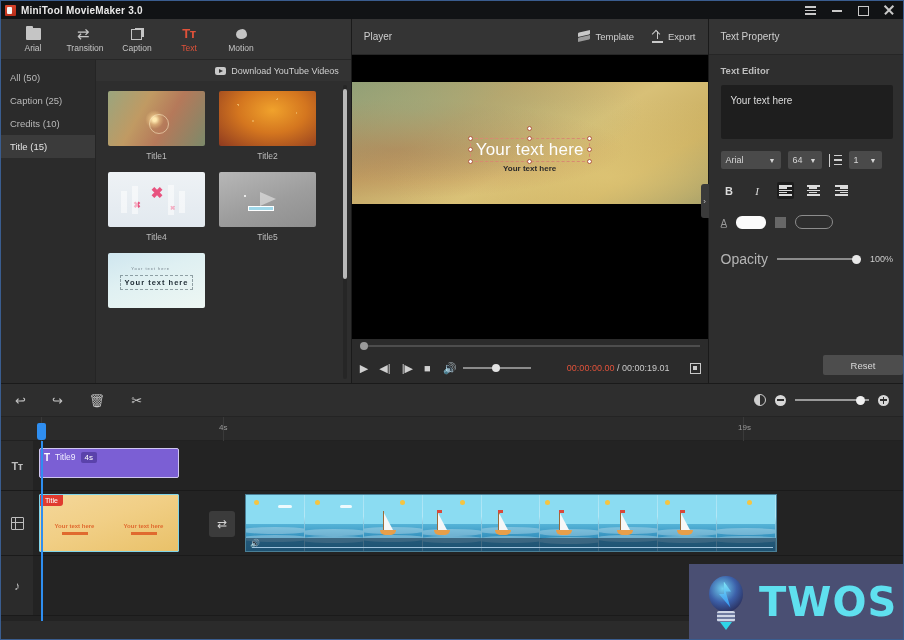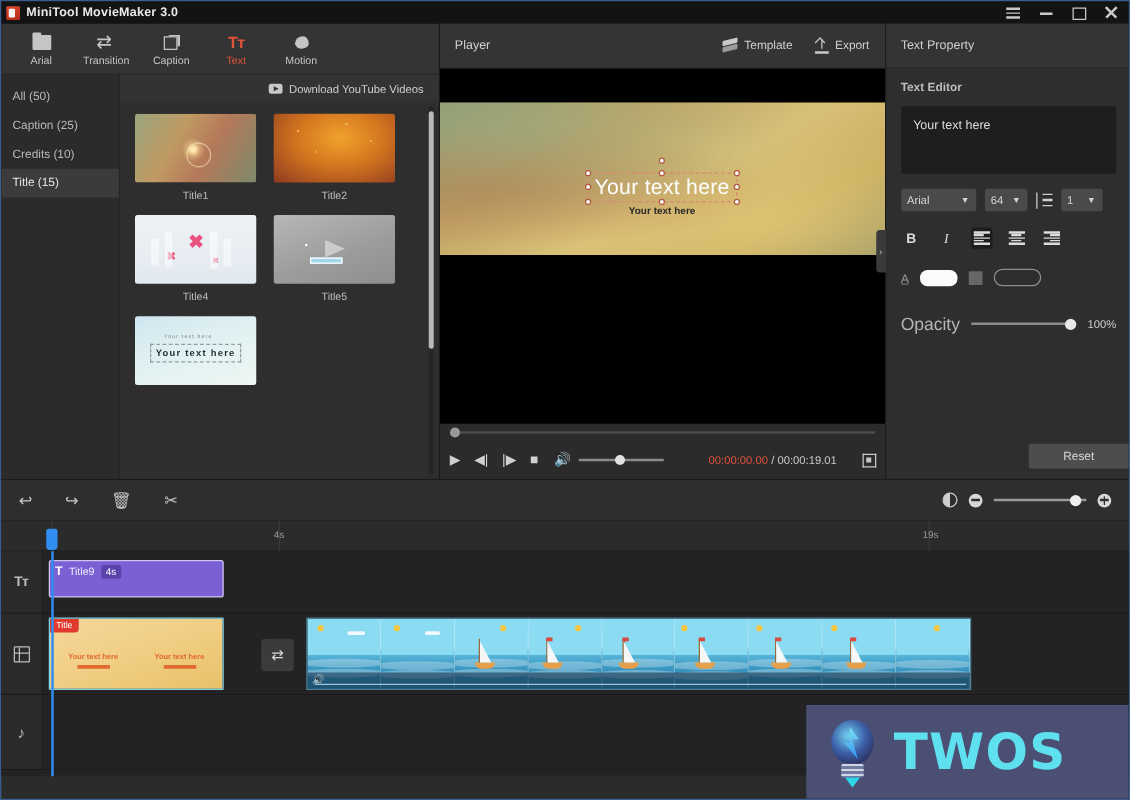--- a/index.html
+++ b/index.html
@@ -343,21 +343,21 @@
   .flag { position:absolute; left:3px; bottom:22px; width:5px; height:3px; background:#d9493c; }
   .audio-strip { position:absolute; left:0; right:0; bottom:0; height:13px;
                  background: rgba(20,45,70,.55); }
   .audio-line { position:absolute; left:6px; right:3px; bottom:3px; height:1.5px; background:#9fc4de; }
   .spk { position:absolute; left:4px; bottom:3px; color:#e3e3e3; font-size:8px; }
 
   .playhead { position: absolute; top: 0; bottom: 0; width: 1.5px; background: #2f8ef0; z-index: 30; }
   .playhead-grip { position: absolute; top: -18px; left: -4px; width: 9px; height: 17px;
                    background: #2f8ef0; border-radius: 2px 2px 3px 3px; }
 
-  .watermark { position: absolute; right: 0; bottom: 0; width: 258px; height: 75px;
+  .watermark { position: absolute; right: 0; bottom: 0; width: 214px; height: 75px;
                background: #4a4f73; display: flex; align-items: center; padding-left: 14px; gap: 10px;
                z-index: 50; }
   .wm-bulb { width: 46px; height: 58px; position: relative; flex: none; }
   .wm-glass { position: absolute; left: 6px; top: 3px; width: 34px; height: 36px; border-radius: 50%;
               background: radial-gradient(circle at 40% 35%, #6fd0ef 0%, #3c5fa8 45%, #2a2f5c 80%);
               overflow: hidden; }
   .wm-glass::after { content:""; position:absolute; left:10px; top:6px; width:12px; height:26px;
                      background: linear-gradient(180deg,#7fe3f5,#2f8ef0); clip-path: polygon(40% 0,100% 38%,55% 38%,95% 100%,0 48%,42% 48%); }
   .wm-base { position:absolute; left:14px; top:38px; width:18px; height:11px;
              background: repeating-linear-gradient(180deg,#cfd6e6 0 2px,#6f7ba0 2px 4px); border-radius:2px;}

